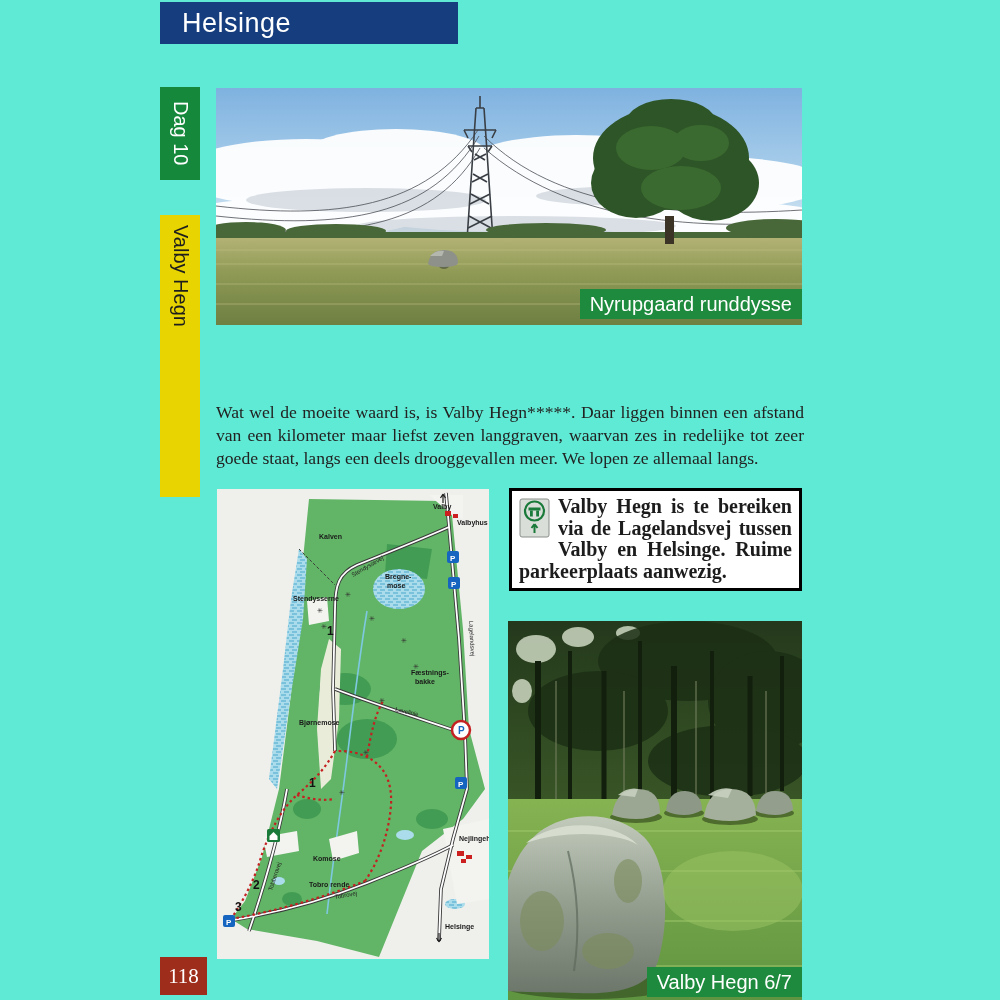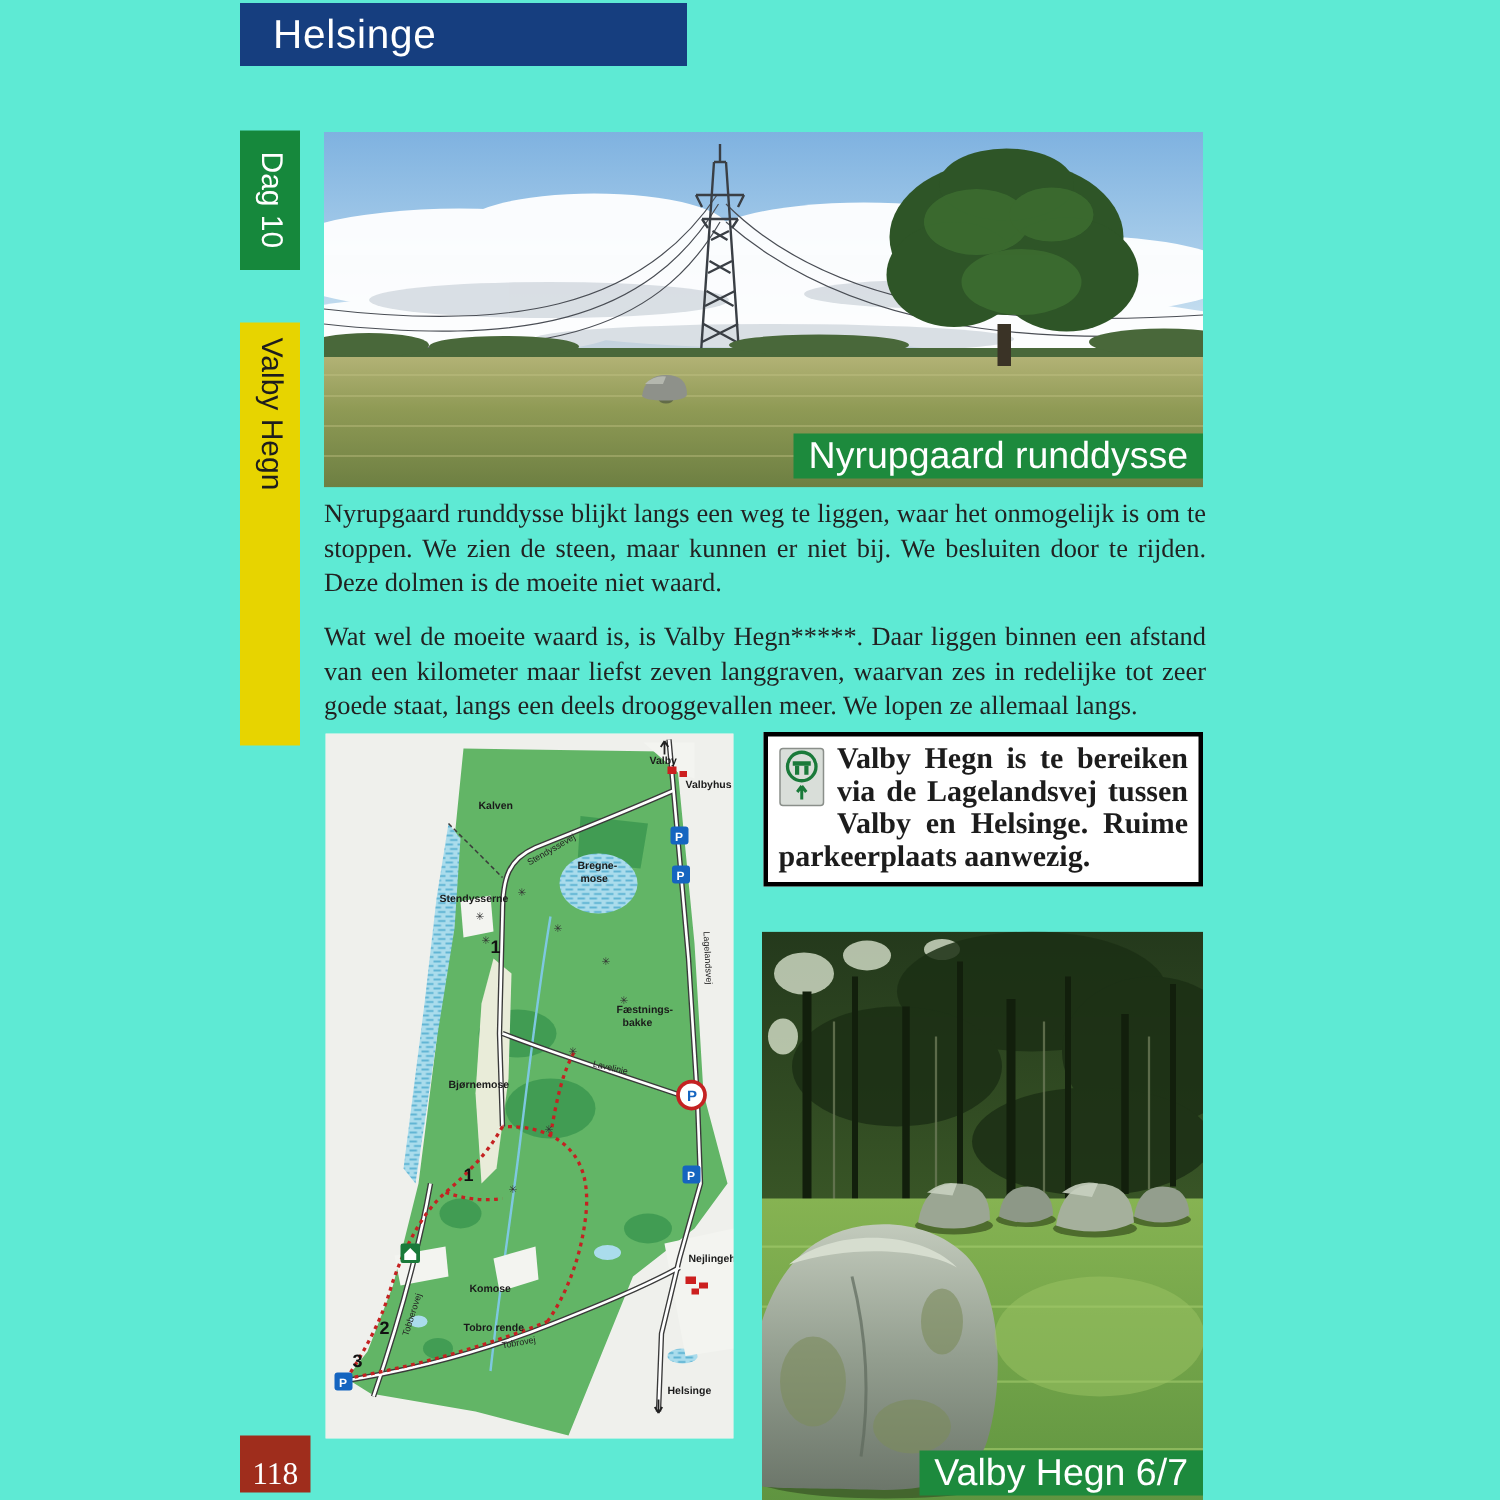--- a/index.html
+++ b/index.html
@@ -17,41 +17,41 @@
   #tab-day{top:87px;height:93px;background:#16883c;align-items:center;}
   #tab-day span{color:#ffffff;}
   #tab-loc{top:215px;height:282px;background:#e7d400;}
   #tab-loc span{color:#1d1d1d;padding-top:10px;}
 
   
   .photo{position:absolute;overflow:hidden;}
   #photo1{left:216px;top:88px;width:586px;height:237px;}
   #photo2{left:508px;top:578px;width:294px;height:382px;margin-top:43px;}
   .caption{position:absolute;right:0;bottom:6px;background:#1d8a3d;color:#fff;
-           font-family:"Liberation Sans",sans-serif;font-size:25px;line-height:30px;
+           font-family:"Liberation Sans",sans-serif;font-size:20px;line-height:30px;
            height:30px;padding:0 10px;white-space:nowrap;}
 
   
   .para{position:absolute;left:216px;width:588px;font-size:17.6px;line-height:23px;
         text-align:justify;color:#222;}
   #para1{top:331px;}
-  #para2{top:401px;margin-top:12px;}
+  #para2{top:401px;}
 
   
   #infobox{position:absolute;left:509px;top:488px;width:293px;box-sizing:border-box;
            border:3px solid #000;background:#fff;padding:5px 7px 6px 7px;}
   #infobox .txt{font-weight:bold;font-size:20px;line-height:21.5px;text-align:justify;}
   #infobox .sign{float:left;margin:2px 8px 2px 0;}
 
   
   #map{left:217px;top:489px;width:272px;height:470px;background:#f4f5f1;}
 
   
   #pagenum{position:absolute;left:160px;top:957px;width:47px;height:38px;background:#9f2d1c;
-           color:#fff;font-size:21px;display:flex;align-items:flex-end;justify-content:center;}
+           color:#fff;font-size:21px;display:flex;align-items:center;justify-content:center;}
 
   
   .mlbl{font-family:"Liberation Sans",sans-serif;font-weight:bold;font-size:7px;fill:#1a1a1a;}
   .mroad{font-family:"Liberation Sans",sans-serif;font-size:6px;fill:#222;}
   .mnum{font-family:"Liberation Sans",sans-serif;font-weight:bold;font-size:12px;fill:#111;}
   .pP{font-family:"Liberation Sans",sans-serif;font-weight:bold;font-size:8px;fill:#fff;}
 </style>
 </head>
 <body>
 
@@ -146,21 +146,20 @@
         <g fill="#3d6e31" opacity=".85">
           <ellipse cx="435" cy="60" rx="35" ry="22"></ellipse>
             <ellipse cx="485" cy="55" rx="28" ry="18"></ellipse>
           <ellipse cx="465" cy="100" rx="40" ry="22"></ellipse>
         </g>
       </g>
     </svg>
     <div class="caption">Nyrupgaard runddysse</div>
   </div>
 
-  <div id="para1" class="para">Nyrupgaard runddysse blijkt langs een weg te liggen, waar het onmogelijk is om te stoppen. We zien de steen, maar kunnen er niet bij. We besluiten door te rijden. Deze dolmen is de moeite niet waard.</div>
   <div id="para2" class="para">Wat wel de moeite waard is, is Valby Hegn*****. Daar liggen binnen een afstand van een kilometer maar liefst zeven langgraven, waarvan zes in redelijke tot zeer goede staat, langs een deels drooggevallen meer. We lopen ze allemaal langs.</div>
 
   <div id="infobox">
     <span class="sign">
       <svg width="31" height="40" viewBox="0 0 31 40">
         <rect x="1" y="1" width="29" height="38" rx="2" fill="#d9ded9" stroke="#8a8f8a"></rect>
         <circle cx="15.5" cy="13" r="9.5" fill="none" stroke="#1a7a3a" stroke-width="2.2"></circle>
         <rect x="9.5" y="9.5" width="12" height="3" fill="#1a7a3a"></rect>
         <rect x="11" y="12.5" width="2.8" height="6" fill="#1a7a3a"></rect>
         <rect x="17.2" y="12.5" width="2.8" height="6" fill="#1a7a3a"></rect>

